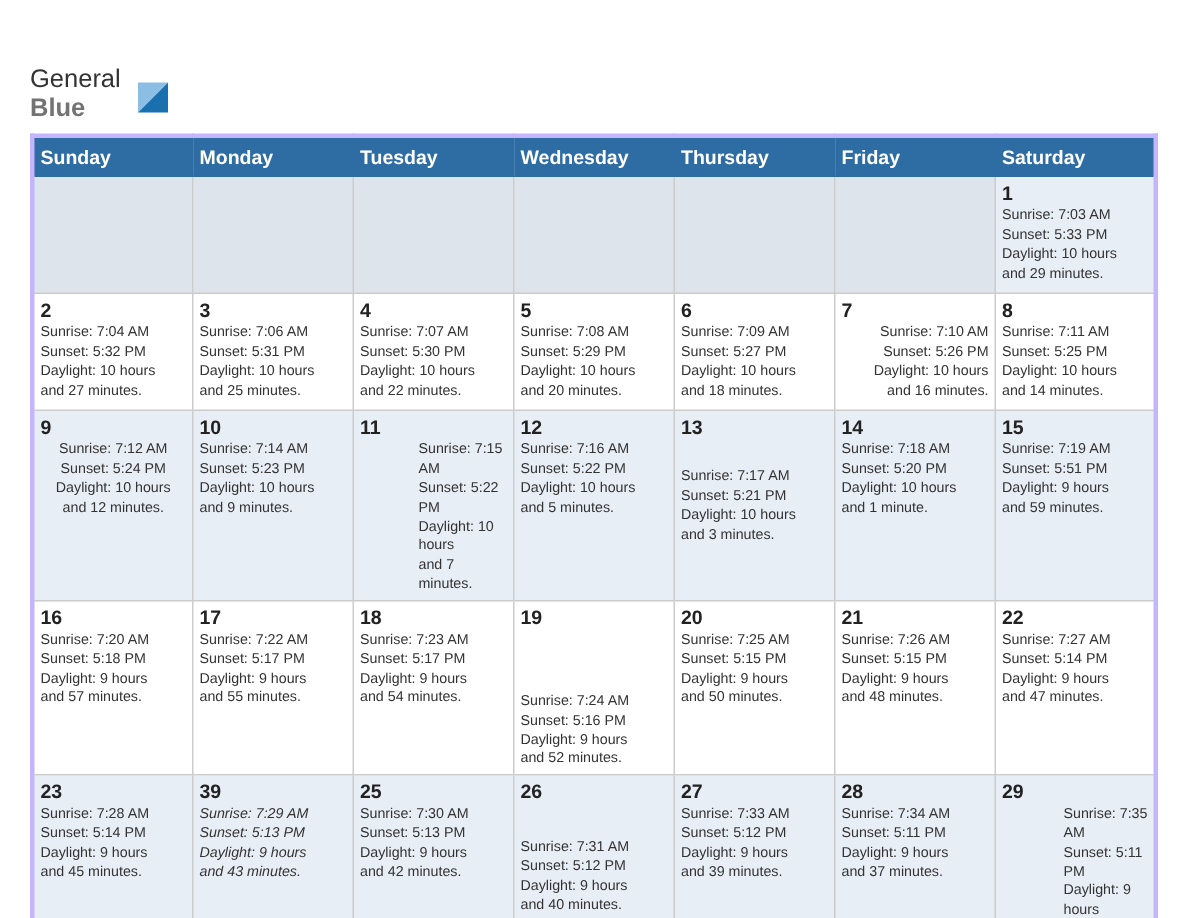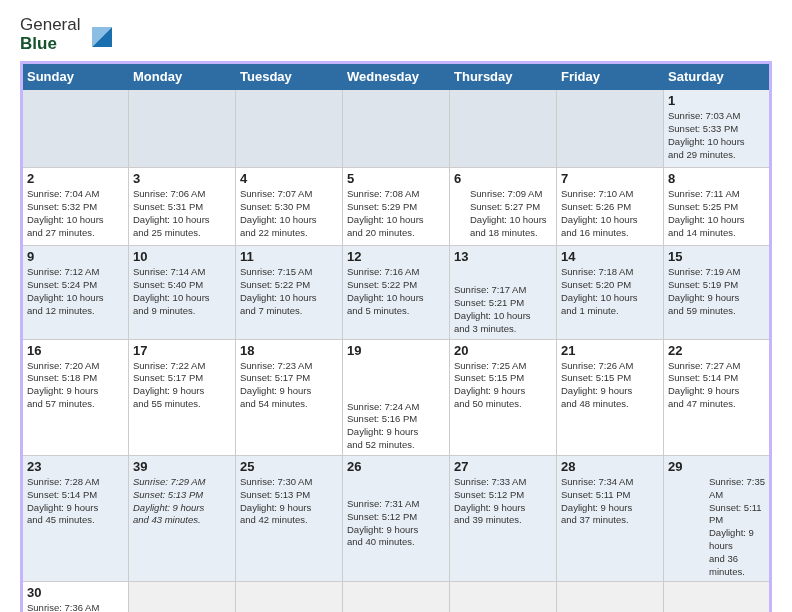--- a/index.html
+++ b/index.html
@@ -17,20 +17,21 @@
     .header {
       display: flex;
       justify-content: space-between;
       align-items: flex-start;
       margin-bottom: 8px;
     }
     .logo {
       display: flex;
       align-items: center;
       gap: 0px;
+      margin-top: 28px;
     }
     .logo-icon {
       width: 32px;
       height: 32px;
       margin-left: 4px;
     }
     .title-block {
       text-align: right;
     }
     .month-title {
@@ -94,21 +95,21 @@
   </style>
 </head>
 <body>
 
 <div class="page">
   <div class="header">
     <div class="logo">
       <div>
         <div style="font-size:17px; color:#333; line-height:1.1;">
           <span>General</span><br>
-          <span style="color:#14532d; font-weight:bold;">Blue</span>
+          <span style="color:#737373; font-weight:bold;">Blue</span>
         </div>
       </div>
 
       <svg class="logo-icon" viewBox="0 0 32 32" width="36" height="36">
         <polygon points="8,28 28,8 28,28" fill="#1a6faf"></polygon>
         <polygon points="8,28 28,8 8,8" fill="#5ba3d9" opacity="0.7"></polygon>
       </svg>
     </div>
     <div class="title-block">
       <div class="month-title"></div>
@@ -169,58 +170,58 @@
           </td>
           <td>
             <span class="day-number">5</span>
             <div class="day-info" style="white-space: pre-line;">Sunrise: 7:08 AM
 Sunset: 5:29 PM
 Daylight: 10 hours
 and 20 minutes.</div>
           </td>
           <td>
             <span class="day-number">6</span>
-            <div class="day-info" style="white-space: pre-line; margin-left: 16px;">Sunrise: 7:09 AM
+            <div class="day-info" style="white-space: pre-line;">Sunrise: 7:09 AM
 Sunset: 5:27 PM
 Daylight: 10 hours
 and 18 minutes.</div>
           </td>
           <td>
             <span class="day-number">7</span>
-            <div class="day-info" style="white-space: pre-line;">Sunrise: 7:10 AM
+            <div class="day-info" style="white-space: pre-line; text-align: right;">Sunrise: 7:10 AM
 Sunset: 5:26 PM
 Daylight: 10 hours
 and 16 minutes.</div>
           </td>
           <td>
             <span class="day-number">8</span>
             <div class="day-info" style="white-space: pre-line;">Sunrise: 7:11 AM
 Sunset: 5:25 PM
 Daylight: 10 hours
 and 14 minutes.</div>
           </td>
         </tr>
         <tr class="alt-row">
           <td>
             <span class="day-number">9</span>
-            <div class="day-info" style="white-space: pre-line;">Sunrise: 7:12 AM
+            <div class="day-info" style="white-space: pre-line; text-align: center;">Sunrise: 7:12 AM
 Sunset: 5:24 PM
 Daylight: 10 hours
 and 12 minutes.</div>
           </td>
           <td>
             <span class="day-number">10</span>
             <div class="day-info" style="white-space: pre-line;">Sunrise: 7:14 AM
-Sunset: 5:40 PM
+Sunset: 5:23 PM
 Daylight: 10 hours
 and 9 minutes.</div>
           </td>
           <td>
             <span class="day-number">11</span>
-            <div class="day-info" style="white-space: pre-line;">Sunrise: 7:15 AM
+            <div class="day-info" style="white-space: pre-line; margin-left: 39px;">Sunrise: 7:15 AM
 Sunset: 5:22 PM
 Daylight: 10 hours
 and 7 minutes.</div>
           </td>
           <td>
             <span class="day-number">12</span>
             <div class="day-info" style="white-space: pre-line;">Sunrise: 7:16 AM
 Sunset: 5:22 PM
 Daylight: 10 hours
 and 5 minutes.</div>
@@ -235,21 +236,21 @@
           <td>
             <span class="day-number">14</span>
             <div class="day-info" style="white-space: pre-line;">Sunrise: 7:18 AM
 Sunset: 5:20 PM
 Daylight: 10 hours
 and 1 minute.</div>
           </td>
           <td>
             <span class="day-number">15</span>
             <div class="day-info" style="white-space: pre-line;">Sunrise: 7:19 AM
-Sunset: 5:19 PM
+Sunset: 5:51 PM
 Daylight: 9 hours
 and 59 minutes.</div>
           </td>
         </tr>
         <tr>
           <td>
             <span class="day-number">16</span>
             <div class="day-info" style="white-space: pre-line;">Sunrise: 7:20 AM
 Sunset: 5:18 PM
 Daylight: 9 hours

